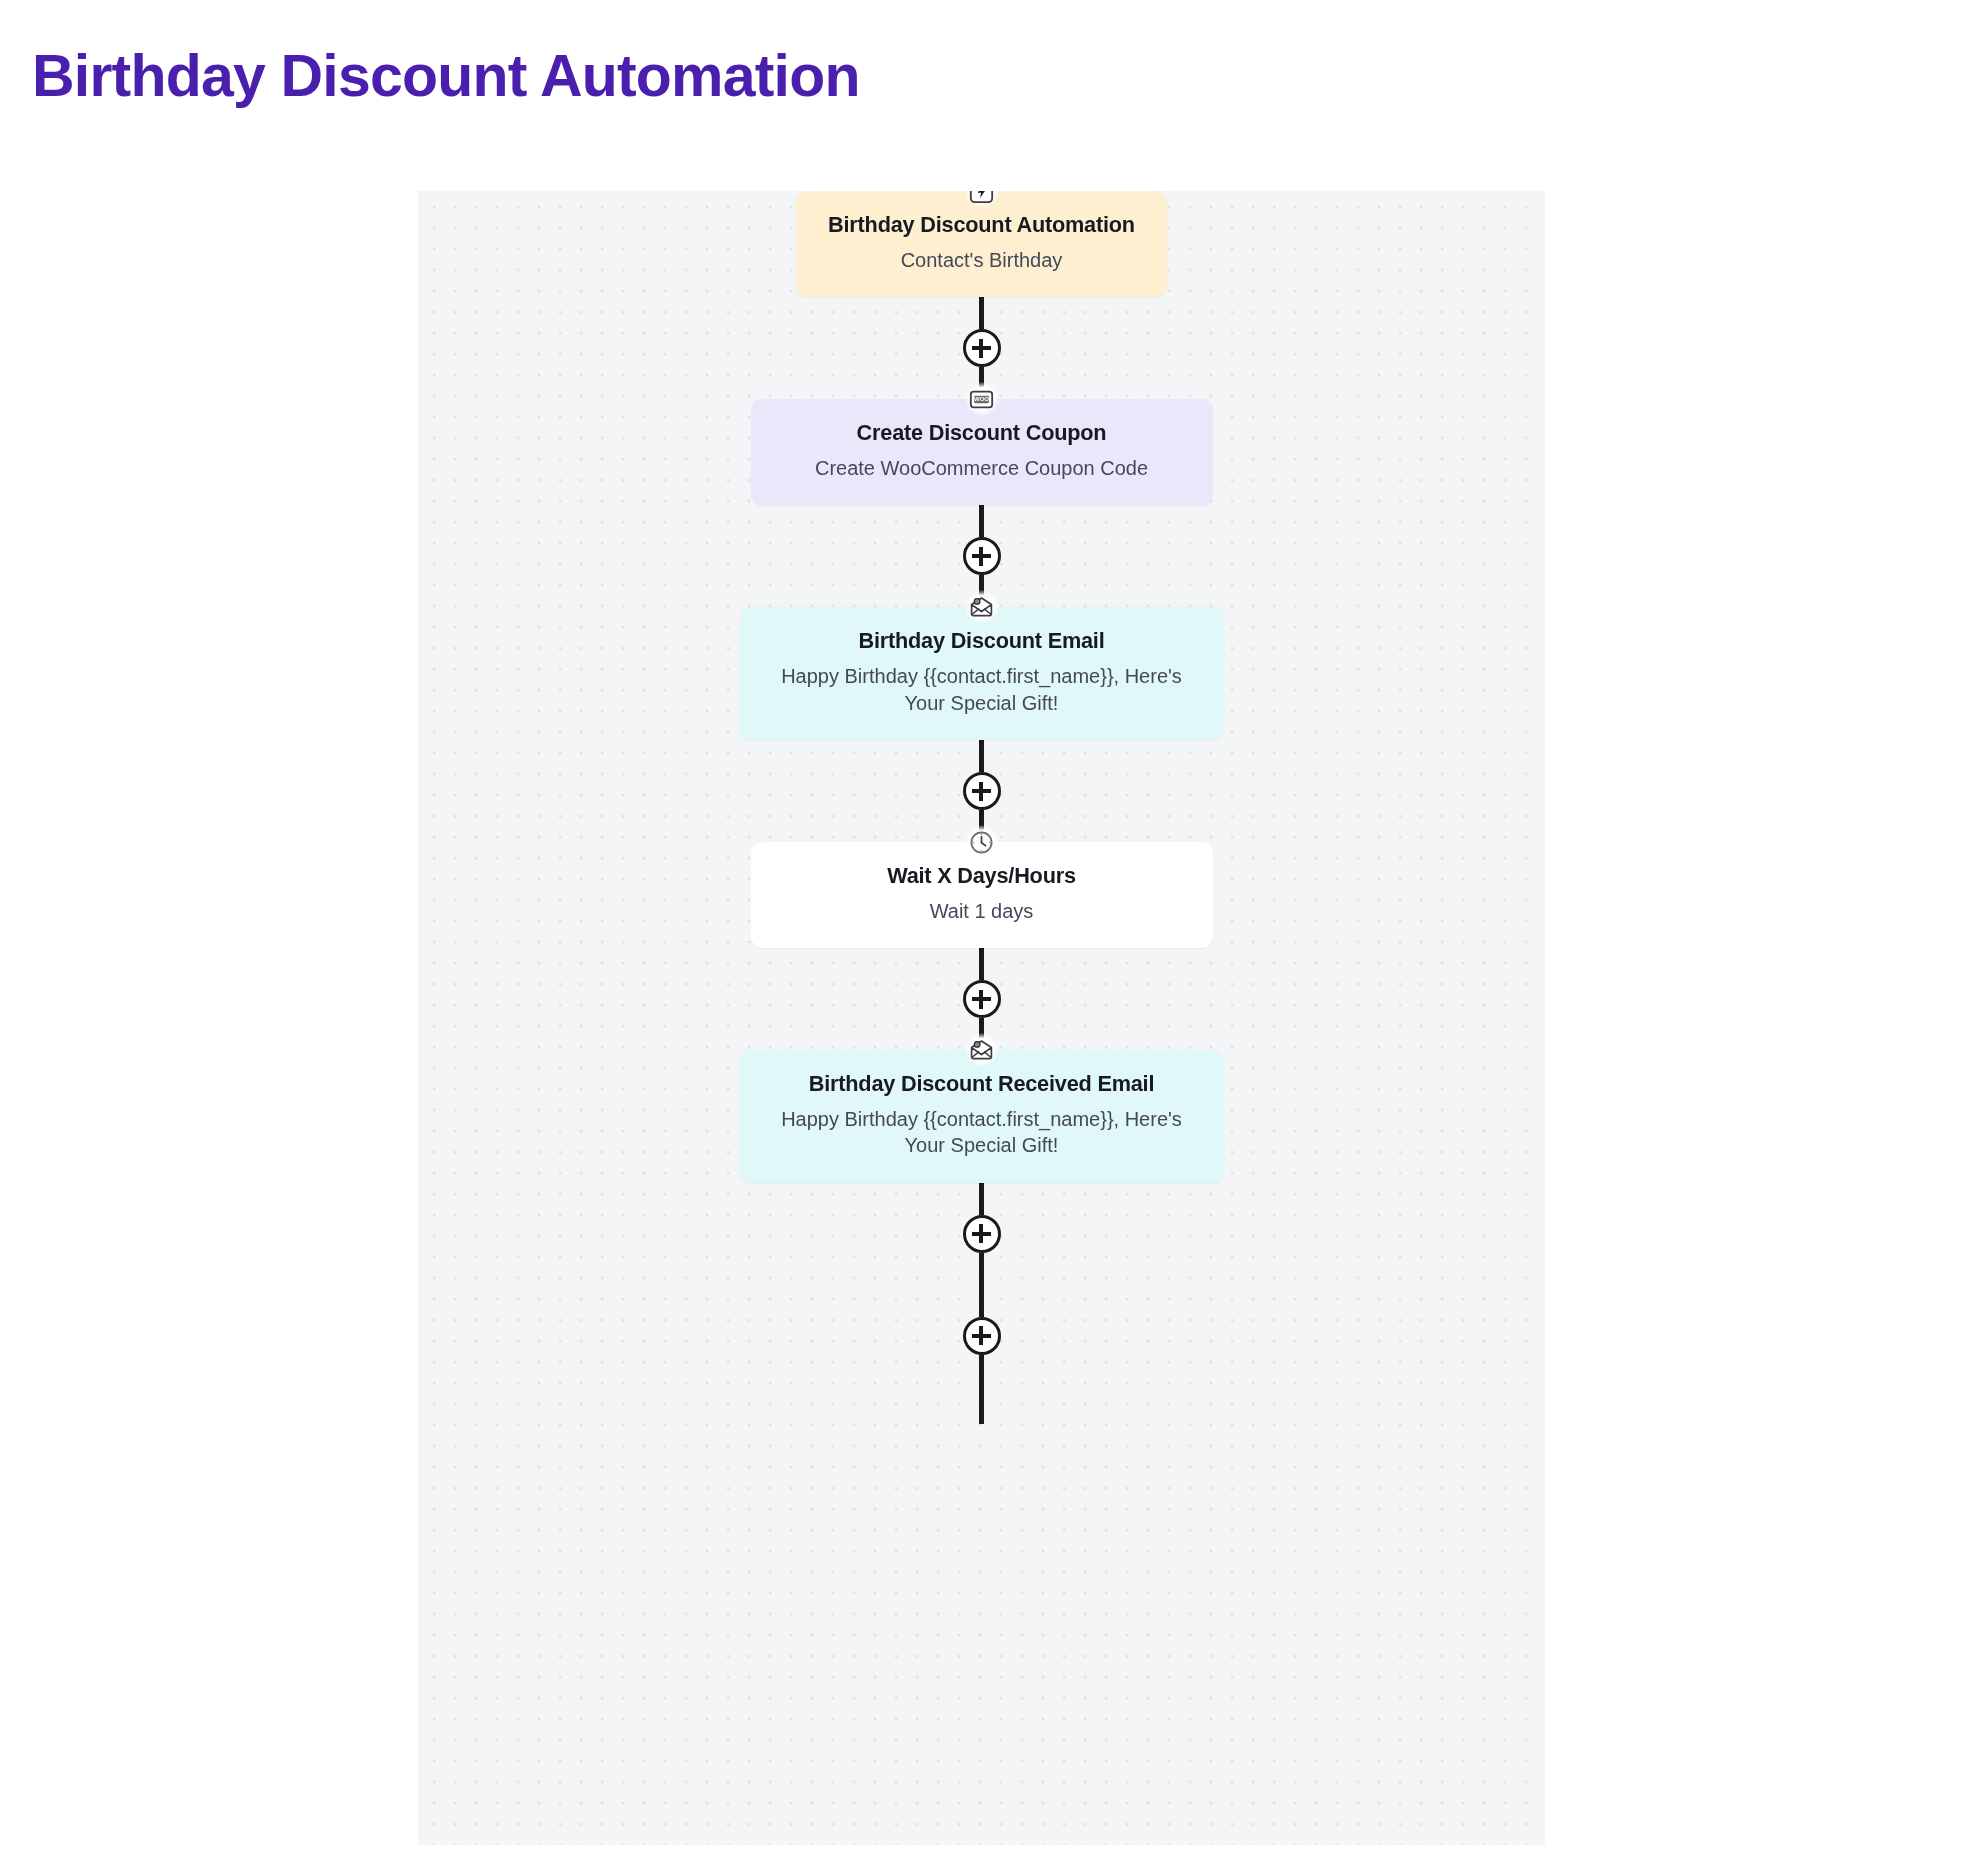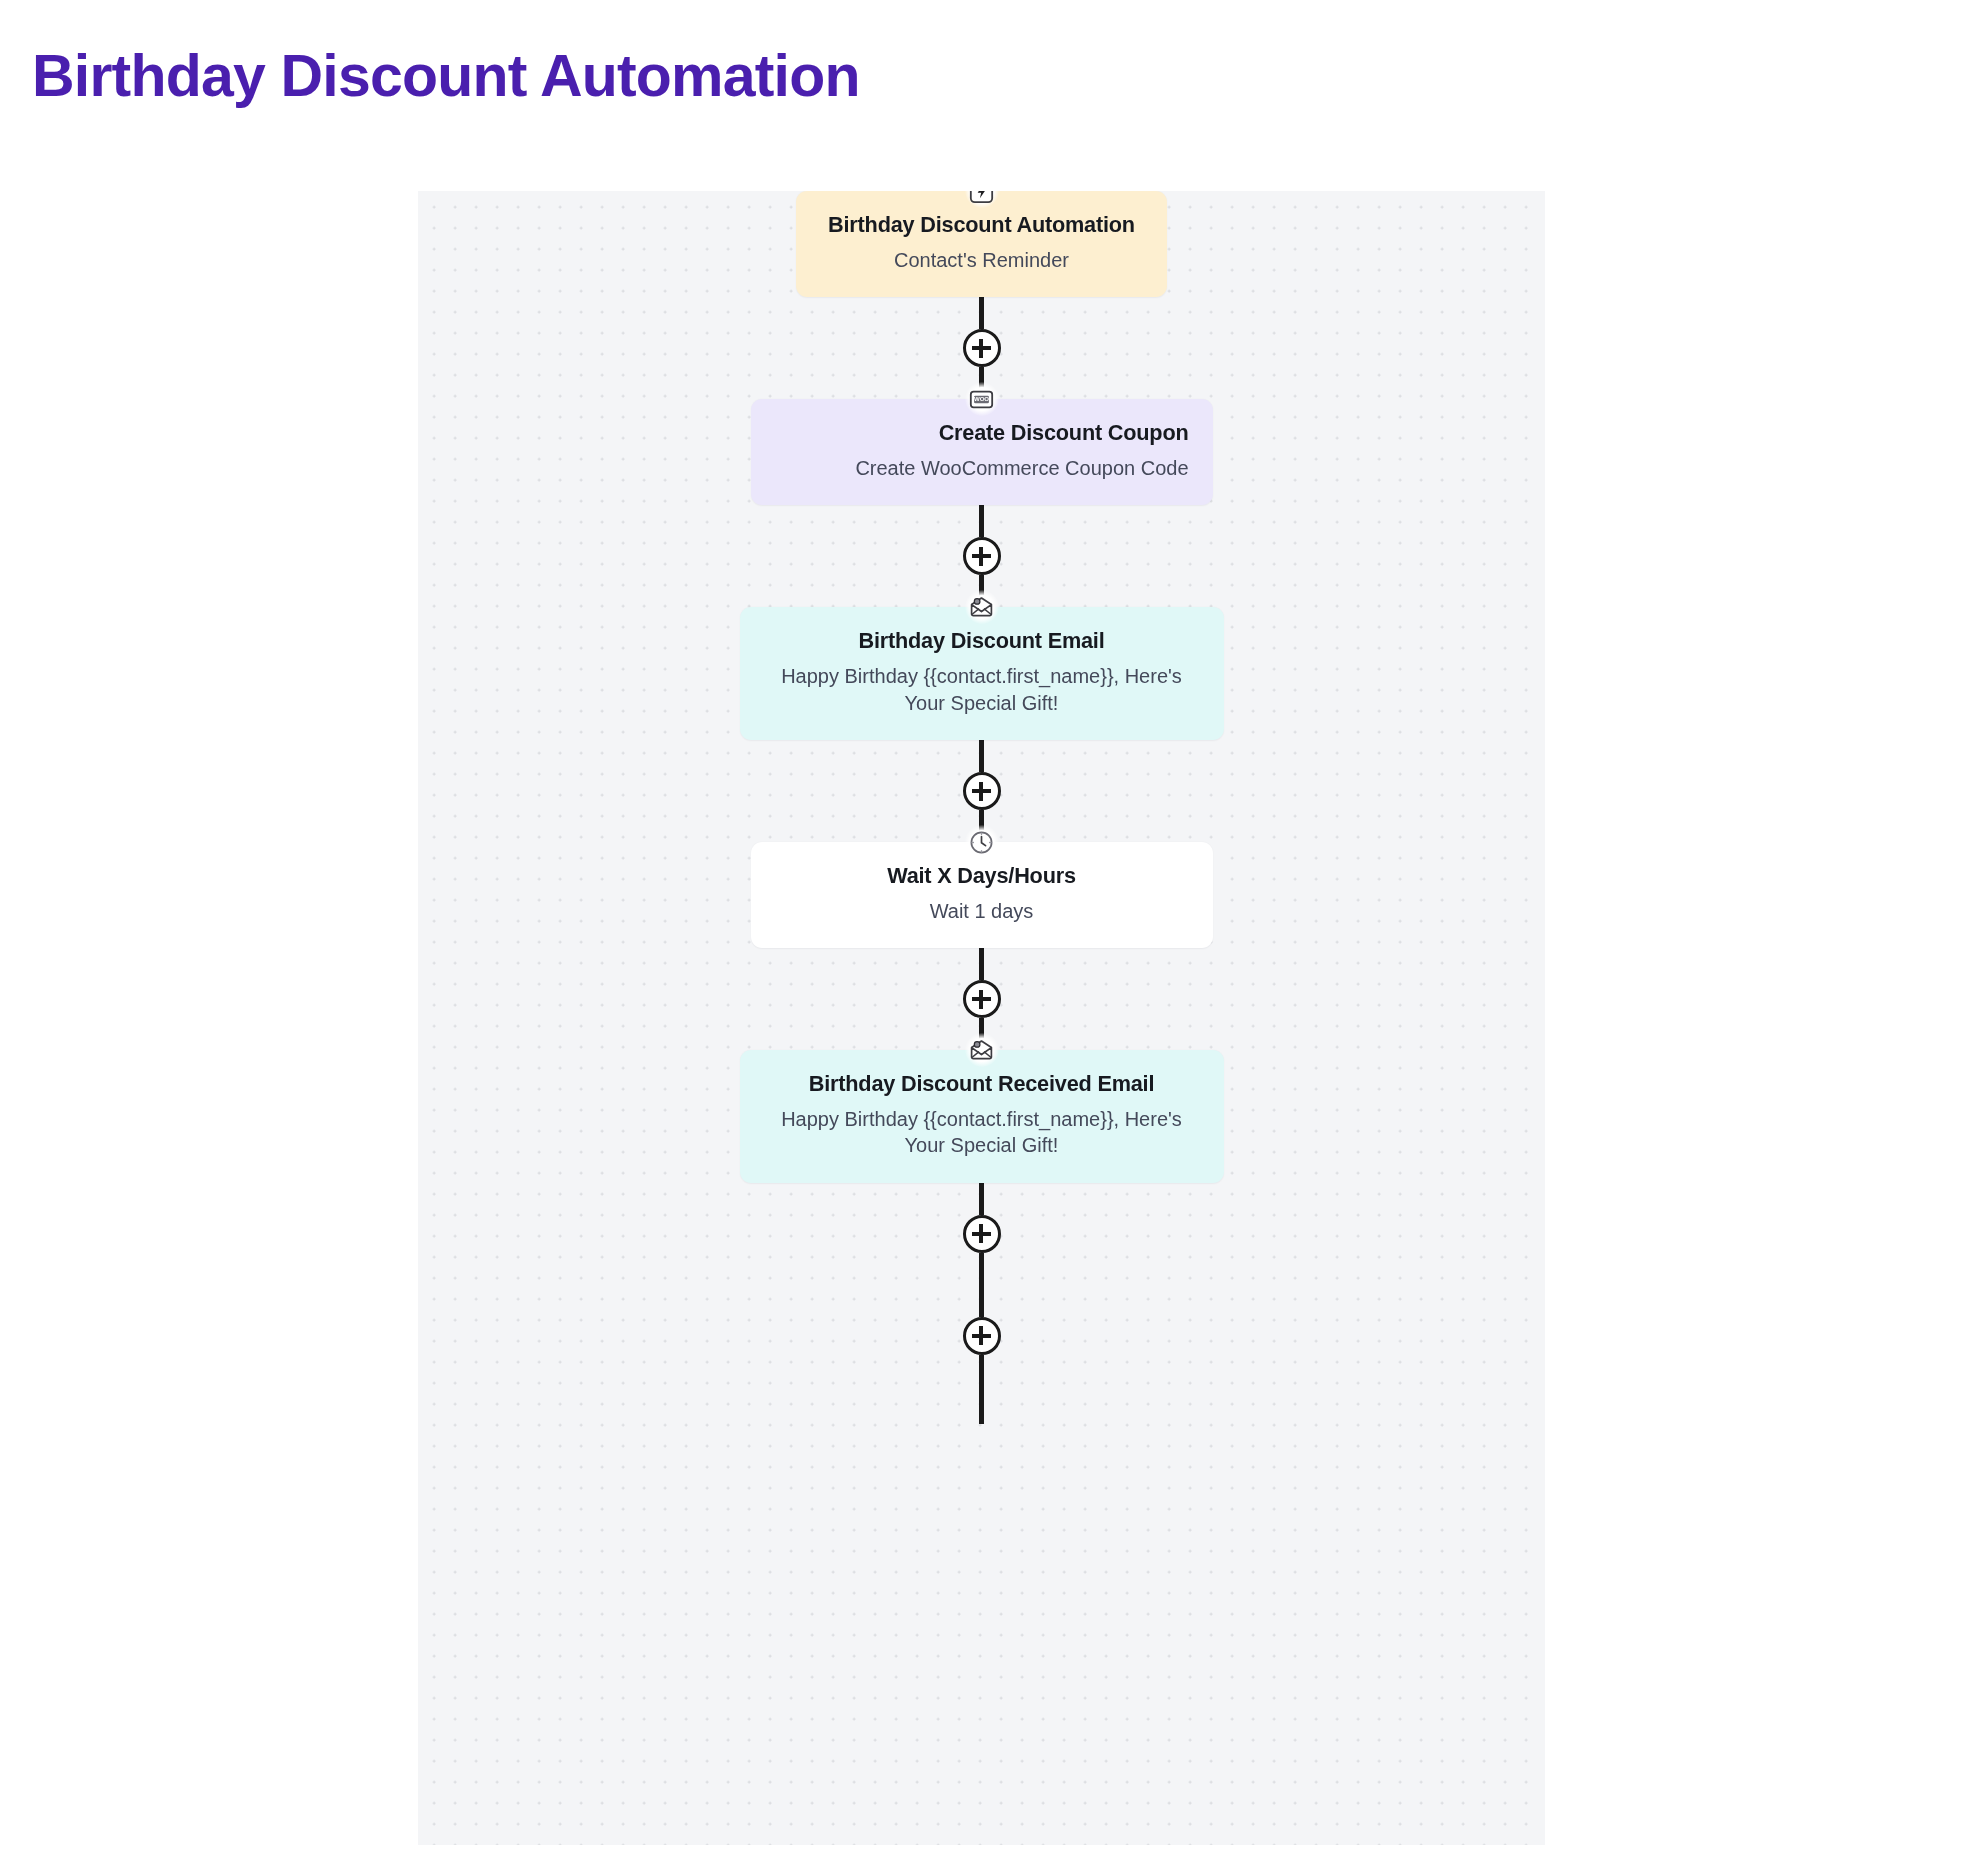--- a/index.html
+++ b/index.html
@@ -83,21 +83,21 @@
     display: flex;
     align-items: center;
     justify-content: center;
     border-radius: 50%;
     background: radial-gradient(circle, #ffffff 48%, rgba(255,255,255,0.0) 72%);
   }
   .node-badge svg { display: block; }
 
   
   .pal-amber    { background: #fdefd0; }
-  .pal-lavender { background: #ebe7fb; text-align: right; }
+  .pal-lavender { background: #ebe7fb; }
   .pal-mint     { background: #e0f8f7; }
   .pal-white    { background: #ffffff; }
   .pal-green    { background: #ddf8e1; }
 
   
   .w-trigger  { width: 371px; }
   .w-coupon   { width: 462px; }
   .w-email    { width: 484px; }
   .w-wait     { width: 462px; }
   .w-order    { width: 484px; }
@@ -158,21 +158,21 @@
   <div id="flow-stack">
 
     <div class="node pal-amber w-trigger">
       <span class="node-badge">
         <svg width="27" height="27" viewBox="0 0 24 24" fill="none">
           <rect x="2.5" y="2.5" width="19" height="19" rx="3.5" stroke="#3d3d42" stroke-width="1.6"></rect>
           <path d="M13.3 6.2 8.6 13h3.1l-1.1 4.9L15.4 11h-3.2l1.1-4.8Z" fill="#1d1d20"></path>
         </svg>
       </span>
       <div class="node-title">Birthday Discount Automation</div>
-      <div class="node-sub">Contact's Reminder</div>
+      <div class="node-sub">Contact's Birthday</div>
     </div>
 
     <div class="conn conn-short"></div>
     <div class="plus-btn">
       <span class="plus-glyph"></span>
     </div>
     <div class="conn conn-short"></div>
 
     <div class="node pal-lavender w-coupon">
       <span class="node-badge">

